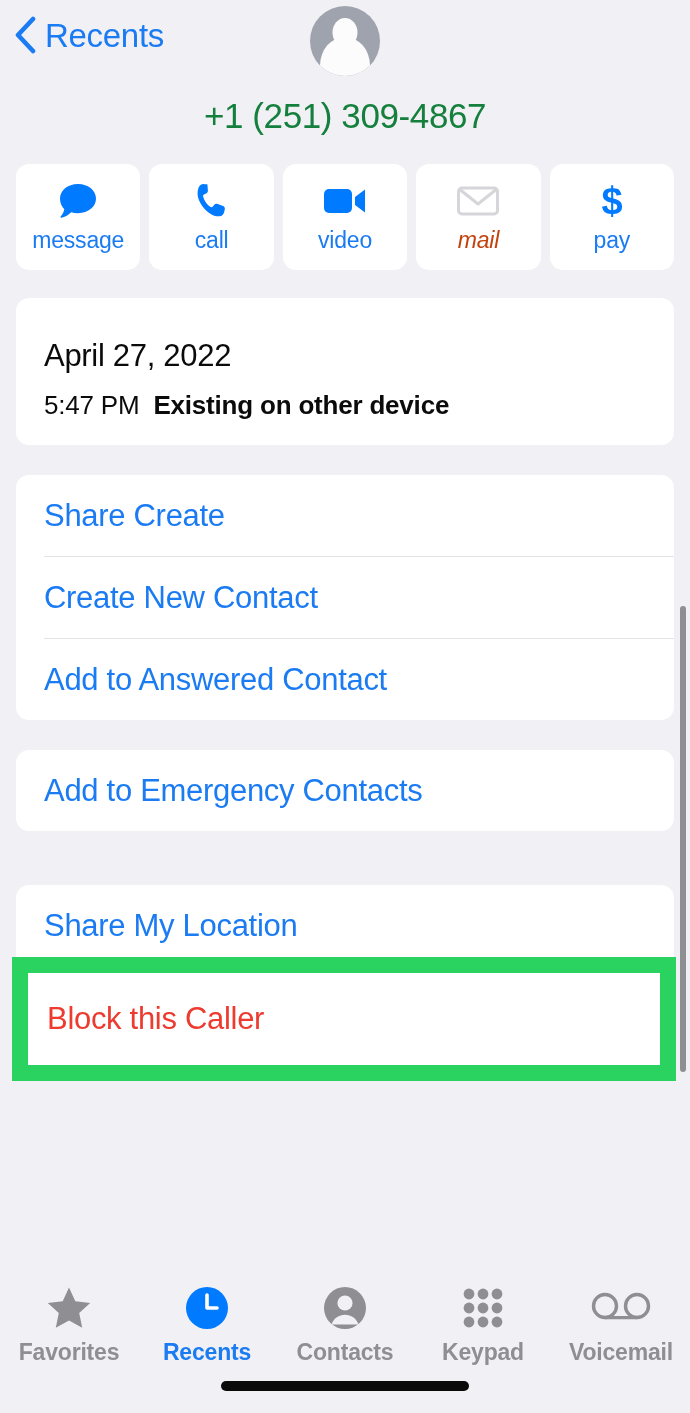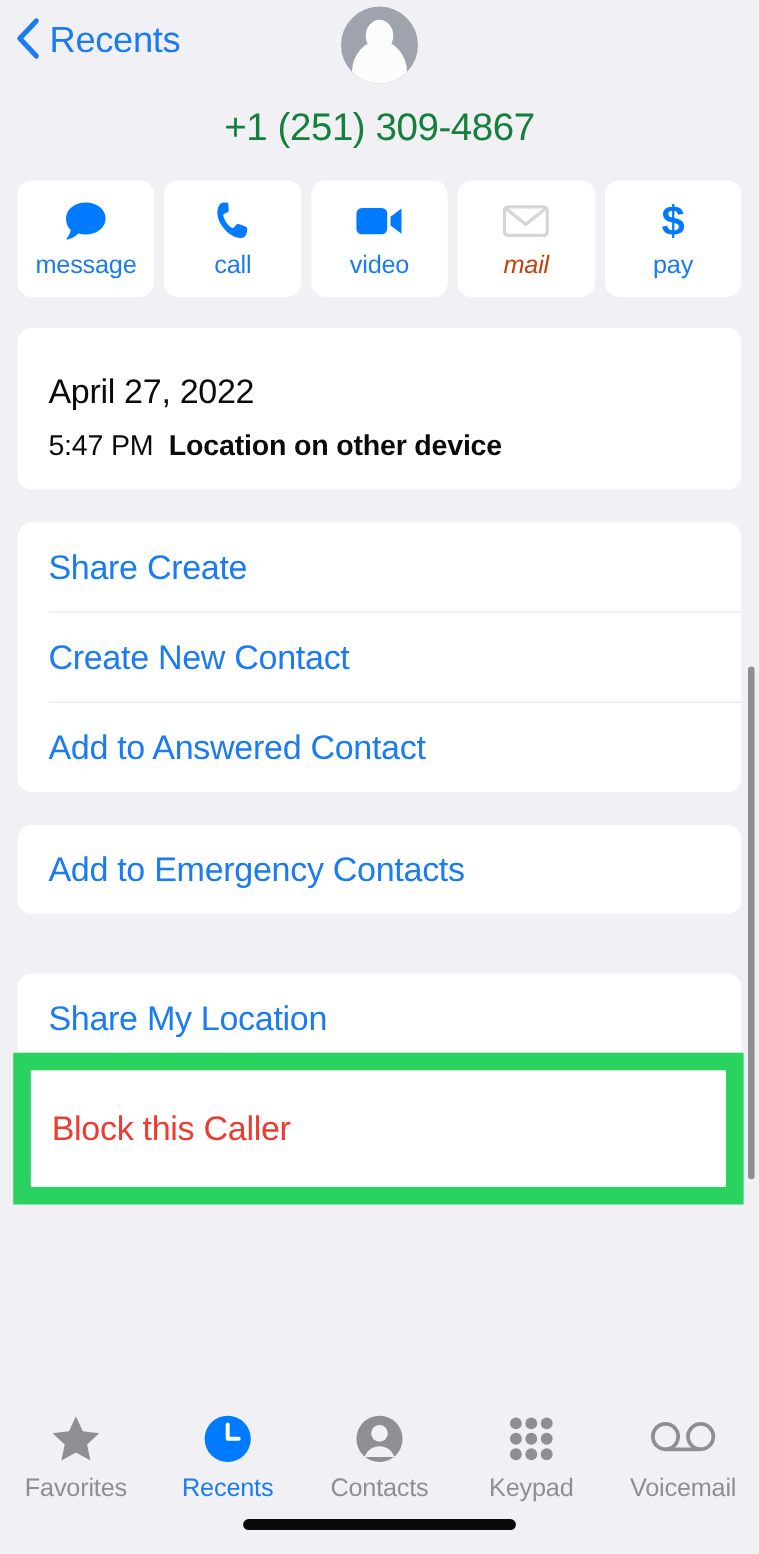--- a/index.html
+++ b/index.html
@@ -189,21 +189,21 @@
     background: #e4e4e8;
     margin-left: 28px;
   }
 
   
   .highlight-box {
     position: absolute;
     left: 12px;
     top: 957px;
     width: 664px;
-    height: 138px;
+    height: 124px;
     background: #2ad35f;
     box-sizing: border-box;
     padding: 16px;
     text-align: right;
   }
   .block-card {
     width: 100%;
     height: 100%;
     background: #ffffff;
     box-sizing: border-box;
@@ -238,20 +238,21 @@
     position: absolute;
     bottom: 0;
     left: 0;
     width: 690px;
     height: 145px;
     background: #f1f1f5;
     display: flex;
     align-items: flex-start;
     padding-top: 16px;
     box-sizing: border-box;
+    font-weight: bold;
   }
   .tab {
     flex: 1 1 0;
     display: flex;
     flex-direction: column;
     align-items: center;
     gap: 10px;
     cursor: pointer;
   }
   .tab-icon {
@@ -349,21 +350,21 @@
       </span>
       <span class="action-label">pay</span>
     </div>
 
   </div>
 
   <div class="card call-card">
     <div class="call-date">April 27, 2022</div>
     <div class="call-detail-row">
       <span class="call-time">5:47 PM</span>
-      <span class="call-status">Location on other device</span>
+      <span class="call-status">Existing on other device</span>
     </div>
   </div>
 
   <div class="card menu-card-1">
     <div class="menu-item">
       <span>Share Create</span>
     </div>
     <div class="menu-divider"></div>
     <div class="menu-item">
       <span>Create New Contact</span>

